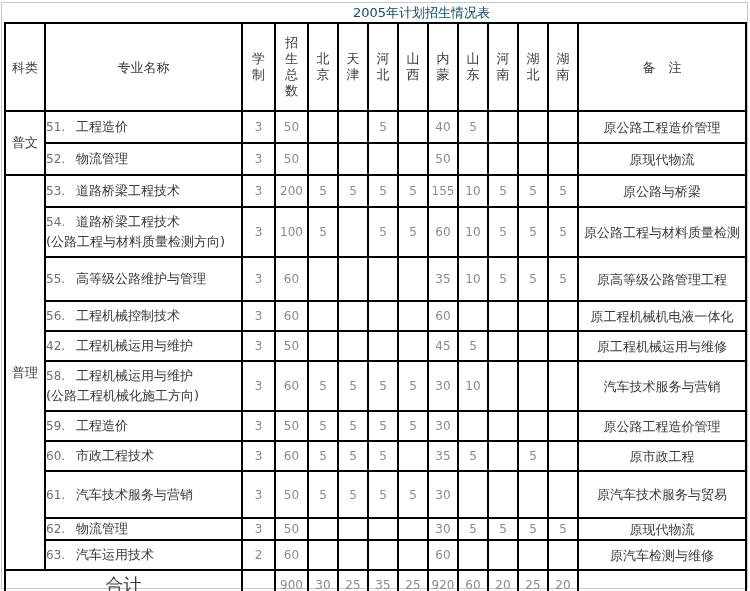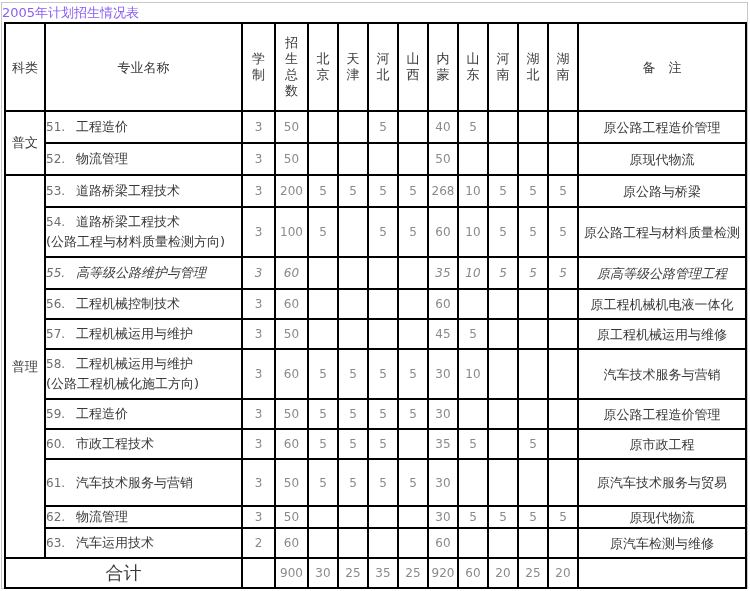--- a/index.html
+++ b/index.html
@@ -7,22 +7,22 @@
   .screen {
     width:750px; height:591px; position:relative; background:#fff;
     font-family:"DejaVu Sans","Liberation Sans",sans-serif; overflow:hidden;
   }
   .frame {
     position:absolute; left:1px; top:2px; width:747px; height:587px;
     border:1px solid #c8c8c8;
   }
   .title-bar { height:19px; display:flex; align-items:center; }
   .title-text {
-    display:block; width:488px; text-align:left;
-    font-size:13px; color:#8b5cf6; white-space:nowrap;
+    display:block; width:488px; text-align:right;
+    font-size:13px; color:#0c4a6e; white-space:nowrap;
   }
   table.main {
     border-collapse:collapse; table-layout:fixed;
     width:741px; margin-left:2px;
   }
   table.main td, table.main th {
     border:2px solid #000; padding:0; font-weight:normal;
     vertical-align:middle; overflow:hidden;
   }
   th.hcell { font-size:13px; color:#3a3a3a; text-align:center; line-height:17px; }
@@ -116,21 +116,21 @@
           </tr>
           <tr style="height: 32px;">
             <td class="c-cat" rowspan="11">普理</td>
             <td class="c-major"><span class="num">53.</span><span class="mname">道路桥梁工程技术</span></td>
             <td class="c-years">3</td>
             <td class="c-val">200</td>
             <td class="c-val">5</td>
             <td class="c-val">5</td>
             <td class="c-val">5</td>
             <td class="c-val">5</td>
-            <td class="c-val">268</td>
+            <td class="c-val">155</td>
             <td class="c-val">10</td>
             <td class="c-val">5</td>
             <td class="c-val">5</td>
             <td class="c-val">5</td>
             <td class="c-remark">原公路与桥梁</td>
           </tr>
           <tr style="height: 50px;">
             <td class="c-major"><span class="num">54.</span><span class="mname">道路桥梁工程技术</span><span class="mname2">(公路工程与材料质量检测方向)</span></td>
             <td class="c-years">3</td>
             <td class="c-val">100</td>
@@ -138,21 +138,21 @@
             <td class="c-val"></td>
             <td class="c-val">5</td>
             <td class="c-val">5</td>
             <td class="c-val">60</td>
             <td class="c-val">10</td>
             <td class="c-val">5</td>
             <td class="c-val">5</td>
             <td class="c-val">5</td>
             <td class="c-remark">原公路工程与材料质量检测</td>
           </tr>
-          <tr style="height: 32px; font-style: italic;">
+          <tr style="height: 44px;">
             <td class="c-major"><span class="num">55.</span><span class="mname">高等级公路维护与管理</span></td>
             <td class="c-years">3</td>
             <td class="c-val">60</td>
             <td class="c-val"></td>
             <td class="c-val"></td>
             <td class="c-val"></td>
             <td class="c-val"></td>
             <td class="c-val">35</td>
             <td class="c-val">10</td>
             <td class="c-val">5</td>
@@ -169,21 +169,21 @@
             <td class="c-val"></td>
             <td class="c-val"></td>
             <td class="c-val">60</td>
             <td class="c-val"></td>
             <td class="c-val"></td>
             <td class="c-val"></td>
             <td class="c-val"></td>
             <td class="c-remark">原工程机械机电液一体化</td>
           </tr>
           <tr style="height: 30px;">
-            <td class="c-major"><span class="num">57.</span><span class="mname">工程机械运用与维护</span></td>
+            <td class="c-major"><span class="num">42.</span><span class="mname">工程机械运用与维护</span></td>
             <td class="c-years">3</td>
             <td class="c-val">50</td>
             <td class="c-val"></td>
             <td class="c-val"></td>
             <td class="c-val"></td>
             <td class="c-val"></td>
             <td class="c-val">45</td>
             <td class="c-val">5</td>
             <td class="c-val"></td>
             <td class="c-val"></td>

